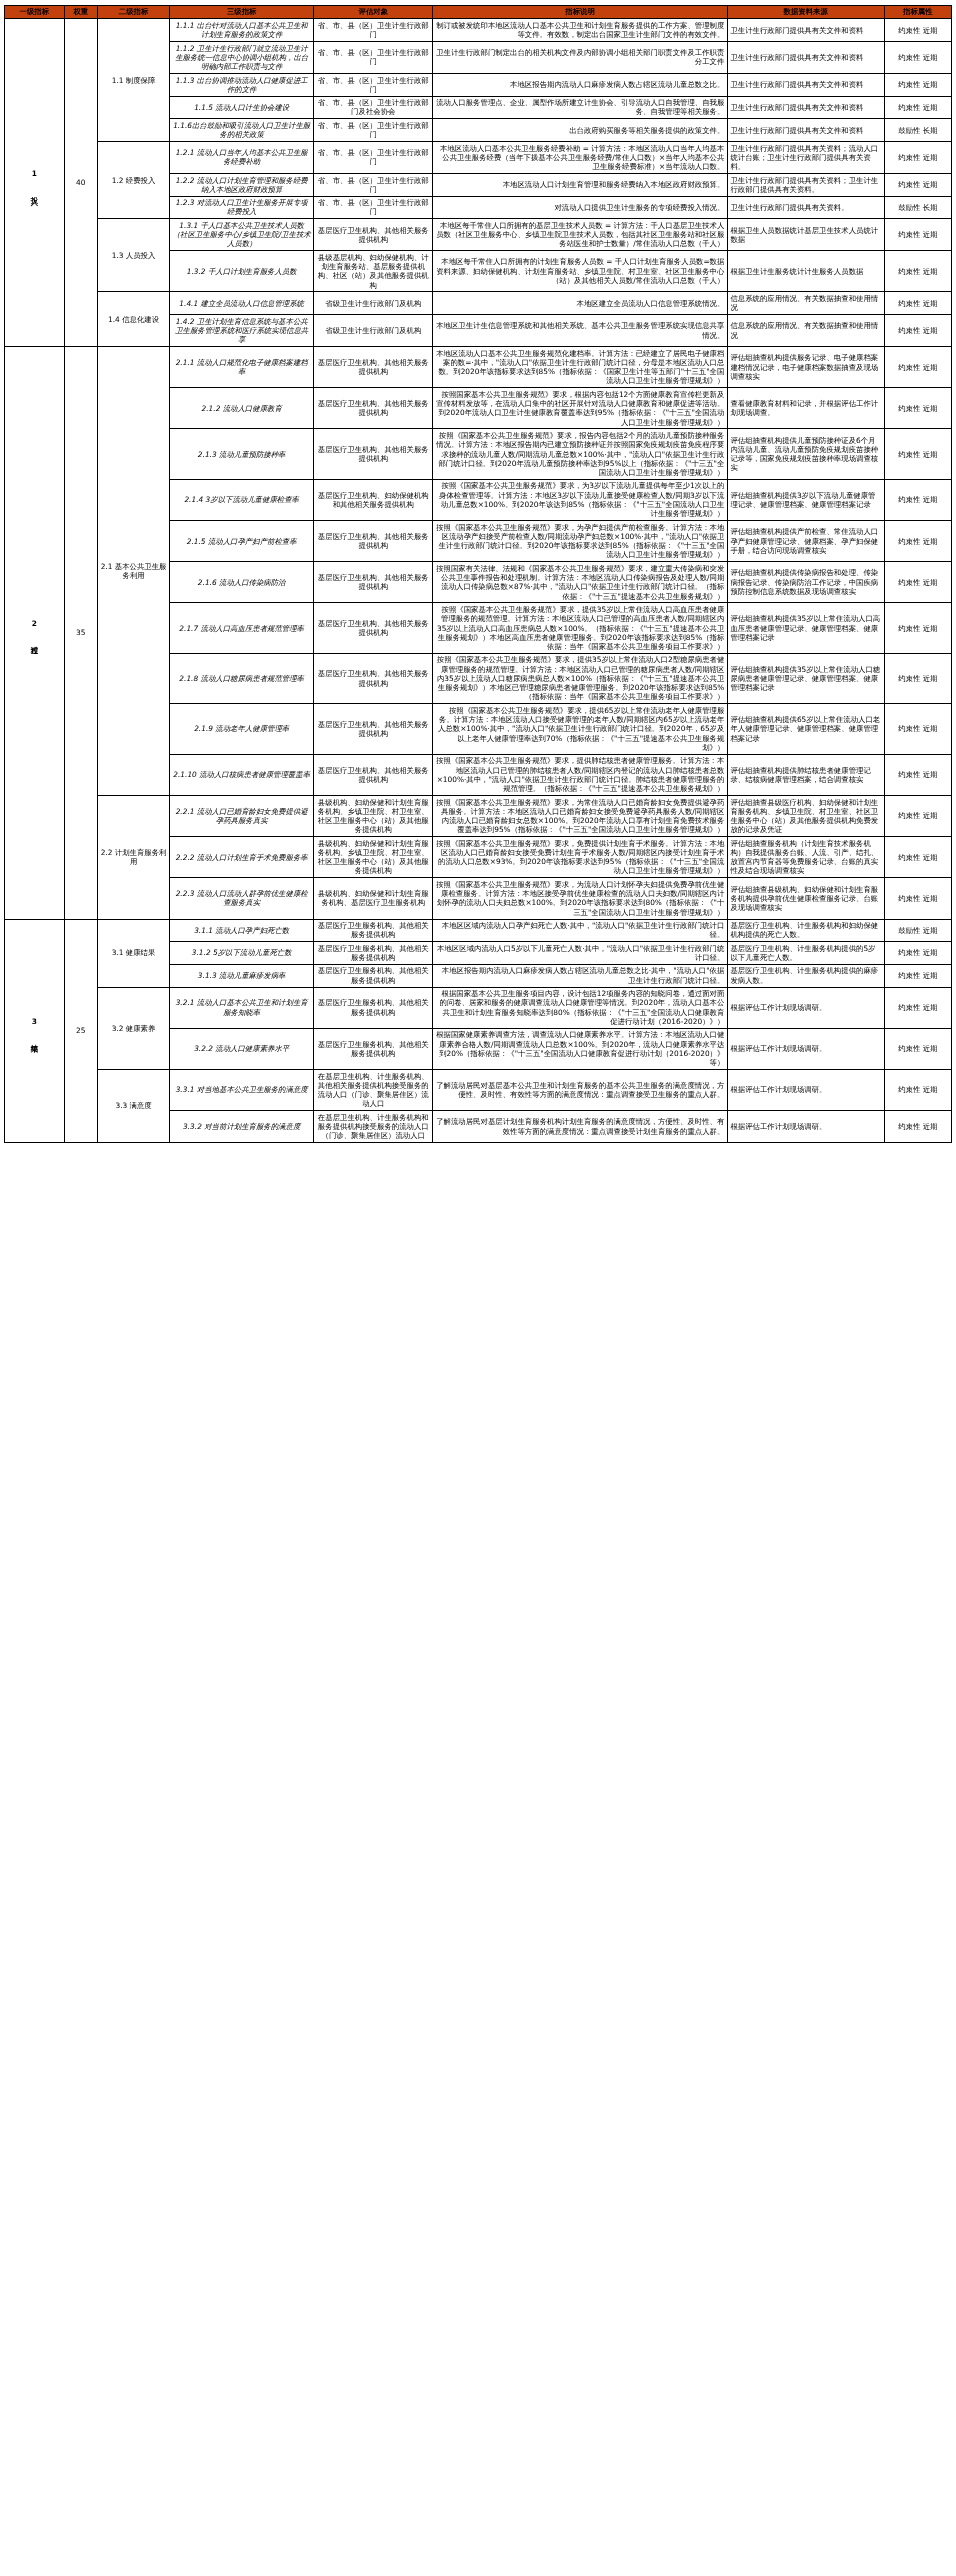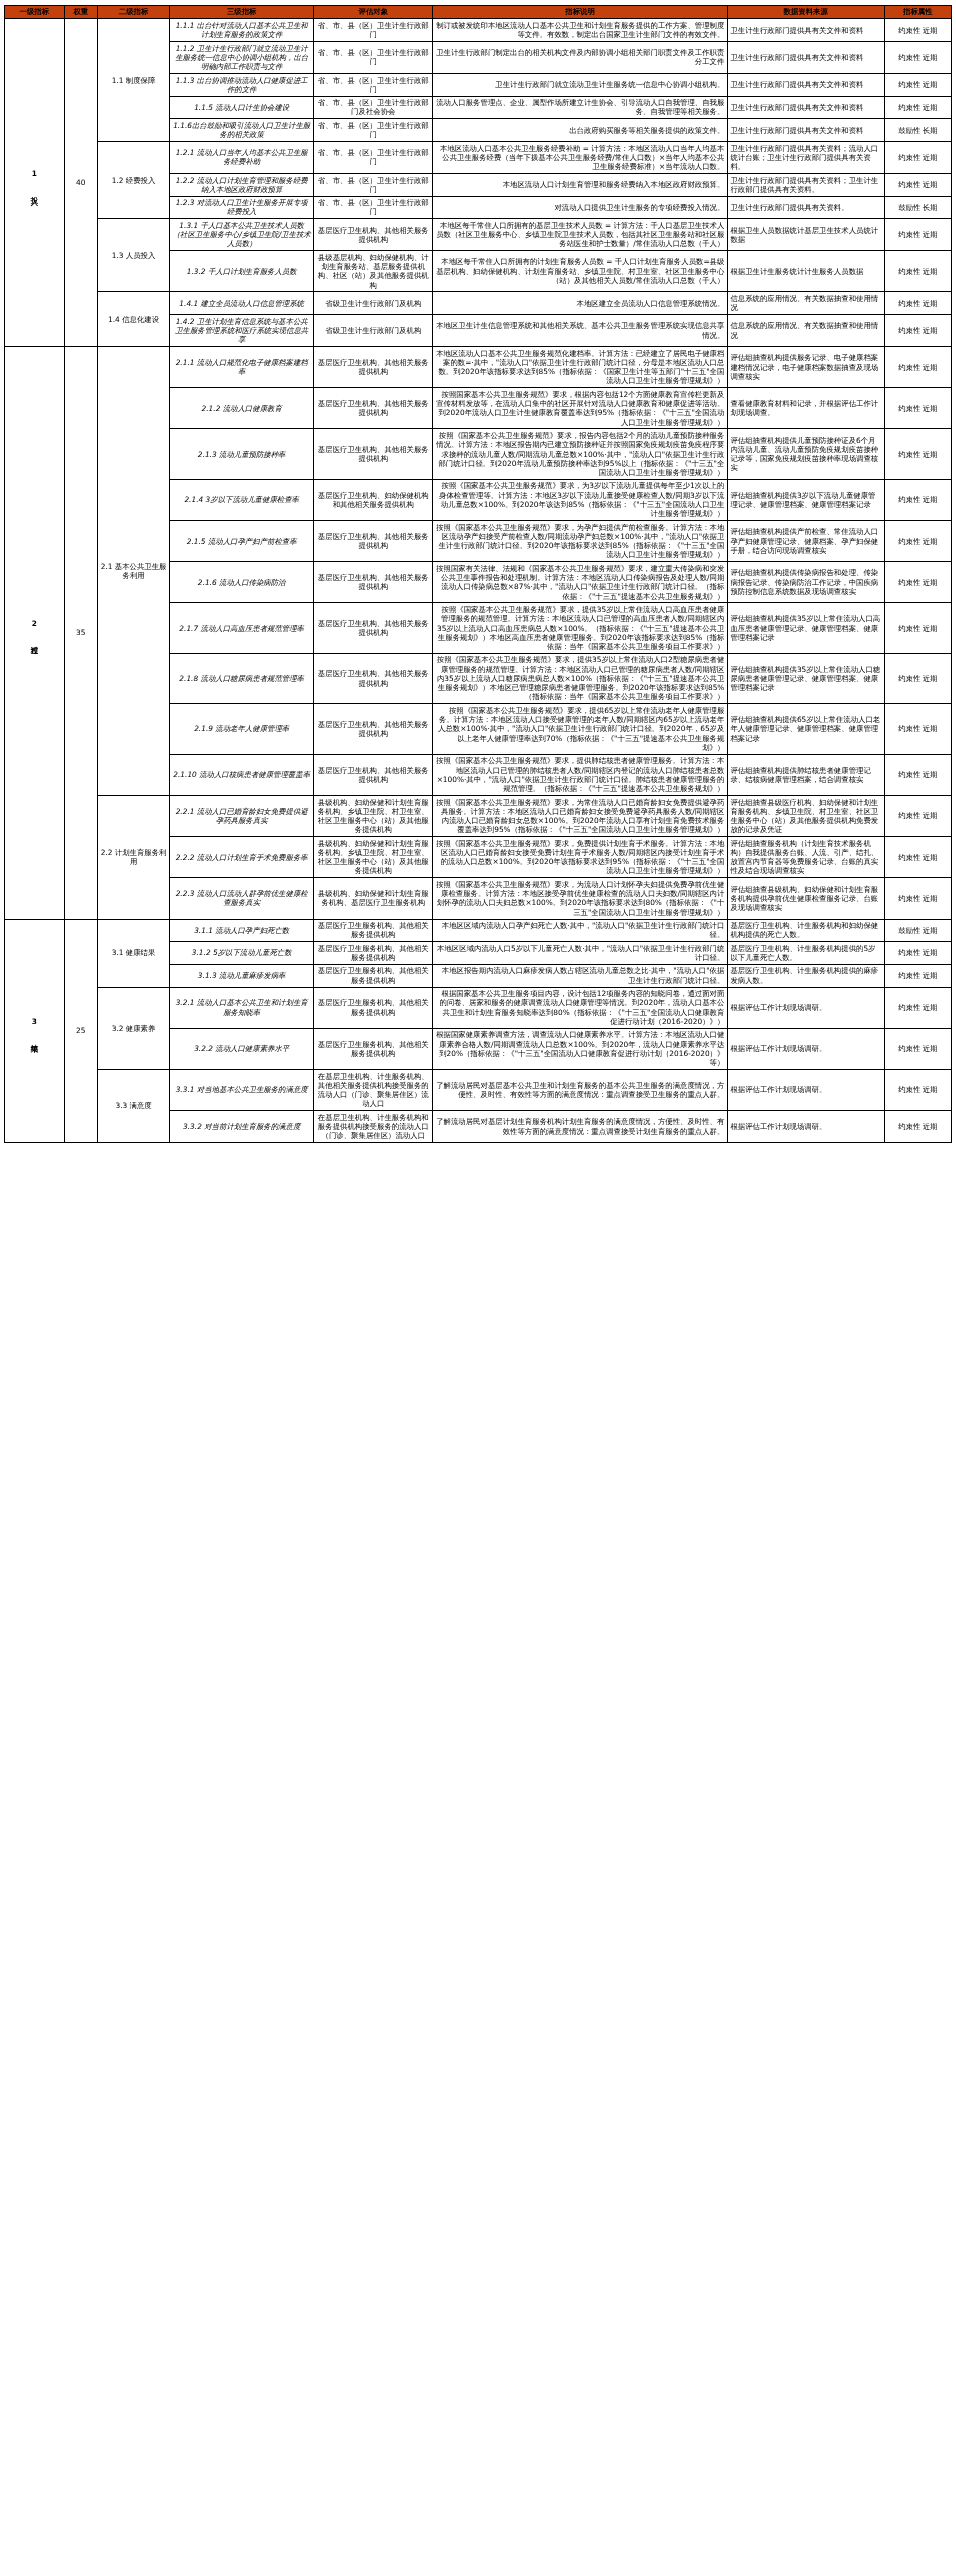--- a/index.html
+++ b/index.html
@@ -60,21 +60,21 @@
         <tr>
           <td class="lvl3">1.1.2 卫生计生行政部门就立流动卫生计生服务统一信息中心协调小组机构，出台明确内部工作职责与文件</td>
           <td class="sub">省、市、县（区）卫生计生行政部门</td>
           <td class="desc">卫生计生行政部门制定出台的相关机构文件及内部协调小组相关部门职责文件及工作职责分工文件</td>
           <td class="src">卫生计生行政部门提供具有关文件和资料</td>
           <td class="attr">约束性 近期</td>
         </tr>
         <tr>
           <td class="lvl3">1.1.3 出台协调推动流动人口健康促进工作的文件</td>
           <td class="sub">省、市、县（区）卫生计生行政部门</td>
-          <td class="desc">卫生计生行政部门就立流动卫生计生服务统一信息中心协调小组机构。</td>
+          <td class="desc">本地区报告期内流动人口麻疹发病人数占辖区流动儿童总数之比。</td>
           <td class="src">卫生计生行政部门提供具有关文件和资料</td>
           <td class="attr">约束性 近期</td>
         </tr>
         <tr>
           <td class="lvl3">1.1.5 流动人口计生协会建设</td>
           <td class="sub">省、市、县（区）卫生计生行政部门及社会协会</td>
           <td class="desc">流动人口服务管理点、企业、属型作场所建立计生协会、引导流动人口自我管理、自我服务、自我管理等相关服务。</td>
           <td class="src">卫生计生行政部门提供具有关文件和资料</td>
           <td class="attr">约束性 近期</td>
         </tr>
@@ -111,21 +111,21 @@
           <td class="sub" rowspan="2">1.3 人员投入</td>
           <td class="lvl3">1.3.1 千人口基本公共卫生技术人员数（社区卫生服务中心/乡镇卫生院/卫生技术人员数）</td>
           <td class="sub">基层医疗卫生机构、其他相关服务提供机构</td>
           <td class="desc">本地区每千常住人口所拥有的基层卫生技术人员数 = 计算方法：千人口基层卫生技术人员数（社区卫生服务中心、乡镇卫生院卫生技术人员数，包括其社区卫生服务站和社区服务站医生和护士数量）/常住流动人口总数（千人）</td>
           <td class="src">根据卫生人员数据统计基层卫生技术人员统计数据</td>
           <td class="attr">约束性 近期</td>
         </tr>
         <tr>
           <td class="lvl3">1.3.2 千人口计划生育服务人员数</td>
           <td class="sub">县级基层机构、妇幼保健机构、计划生育服务站、基层服务提供机构、社区（站）及其他服务提供机构</td>
-          <td class="desc">本地区每千常住人口所拥有的计划生育服务人员数 = 千人口计划生育服务人员数=县级基层机构、妇幼保健机构、计划生育服务站、乡镇卫生院、村卫生室、社区卫生服务中心（站）及其他相关人员数/常住流动人口总数（千人）</td>
+          <td class="desc">本地区每千常住人口所拥有的计划生育服务人员数 = 千人口计划生育服务人员数=数据资料来源、妇幼保健机构、计划生育服务站、乡镇卫生院、村卫生室、社区卫生服务中心（站）及其他相关人员数/常住流动人口总数（千人）</td>
           <td class="src">根据卫生计生服务统计计生服务人员数据</td>
           <td class="attr">约束性 近期</td>
         </tr>
         <tr>
           <td class="sub" rowspan="2">1.4 信息化建设</td>
           <td class="lvl3">1.4.1 建立全员流动人口信息管理系统</td>
           <td class="sub">省级卫生计生行政部门及机构</td>
           <td class="desc">本地区建立全员流动人口信息管理系统情况。</td>
           <td class="src">信息系统的应用情况、有关数据抽查和使用情况</td>
           <td class="attr">约束性 近期</td>
@@ -214,21 +214,21 @@
           <td class="sub" rowspan="3">2.2 计划生育服务利用</td>
           <td class="lvl3">2.2.1 流动人口已婚育龄妇女免费提供避孕药具服务真实</td>
           <td class="sub">县级机构、妇幼保健和计划生育服务机构、乡镇卫生院、村卫生室、社区卫生服务中心（站）及其他服务提供机构</td>
           <td class="desc">按照《国家基本公共卫生服务规范》要求，为常住流动人口已婚育龄妇女免费提供避孕药具服务。计算方法：本地区流动人口已婚育龄妇女接受免费避孕药具服务人数/同期辖区内流动人口已婚育龄妇女总数×100%。到2020年流动人口享有计划生育免费技术服务覆盖率达到95%（指标依据：《"十三五"全国流动人口卫生计生服务管理规划》）</td>
           <td class="src">评估组抽查县级医疗机构、妇幼保健和计划生育服务机构、乡镇卫生院、村卫生室、社区卫生服务中心（站）及其他服务提供机构免费发放的记录及凭证</td>
           <td class="attr">约束性 近期</td>
         </tr>
         <tr>
           <td class="lvl3">2.2.2 流动人口计划生育手术免费服务率</td>
           <td class="sub">县级机构、妇幼保健和计划生育服务机构、乡镇卫生院、村卫生室、社区卫生服务中心（站）及其他服务提供机构</td>
-          <td class="desc">按照《国家基本公共卫生服务规范》要求，免费提供计划生育手术服务。计算方法：本地区流动人口已婚育龄妇女接受免费计划生育手术服务人数/同期辖区内接受计划生育手术的流动人口总数×100%。到2020年该指标要求达到95%（指标依据：《"十三五"全国流动人口卫生计生服务管理规划》）</td>
+          <td class="desc">按照《国家基本公共卫生服务规范》要求，免费提供计划生育手术服务。计算方法：本地区流动人口已婚育龄妇女接受免费计划生育手术服务人数/同期辖区内接受计划生育手术的流动人口总数×93%。到2020年该指标要求达到95%（指标依据：《"十三五"全国流动人口卫生计生服务管理规划》）</td>
           <td class="src">评估组抽查服务机构（计划生育技术服务机构）自我提供服务台账、人流、引产、结扎、放置宫内节育器等免费服务记录、台账的真实性及结合现场调查核实</td>
           <td class="attr">约束性 近期</td>
         </tr>
         <tr>
           <td class="lvl3">2.2.3 流动人口流动人群孕前优生健康检查服务真实</td>
           <td class="sub">县级机构、妇幼保健和计划生育服务机构、基层医疗卫生服务机构</td>
           <td class="desc">按照《国家基本公共卫生服务规范》要求，为流动人口计划怀孕夫妇提供免费孕前优生健康检查服务。计算方法：本地区接受孕前优生健康检查的流动人口夫妇数/同期辖区内计划怀孕的流动人口夫妇总数×100%。到2020年该指标要求达到80%（指标依据：《"十三五"全国流动人口卫生计生服务管理规划》）</td>
           <td class="src">评估组抽查县级机构、妇幼保健和计划生育服务机构提供孕前优生健康检查服务记录、台账及现场调查核实</td>
           <td class="attr">约束性 近期</td>
         </tr>

